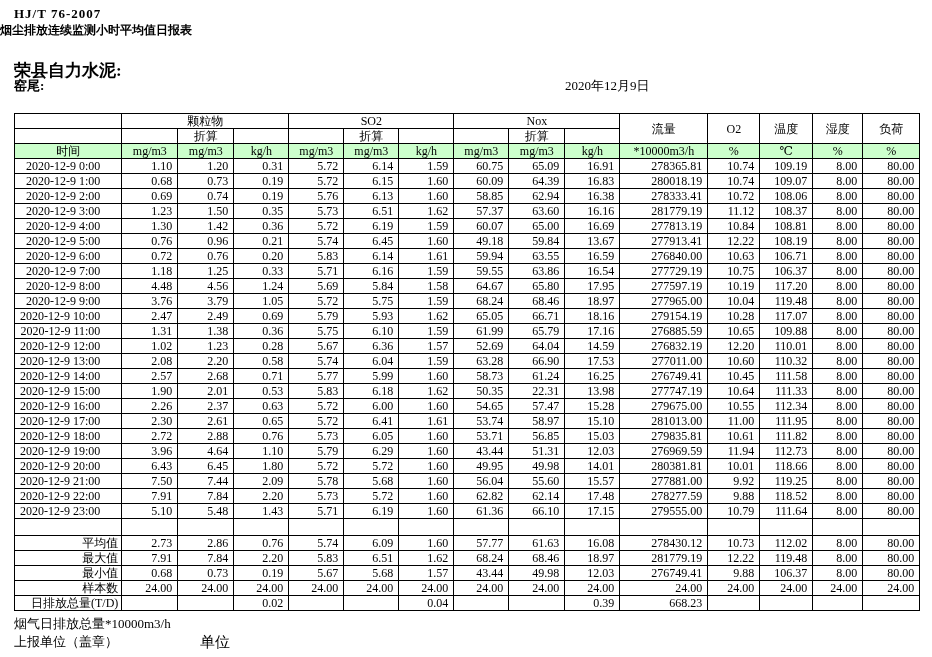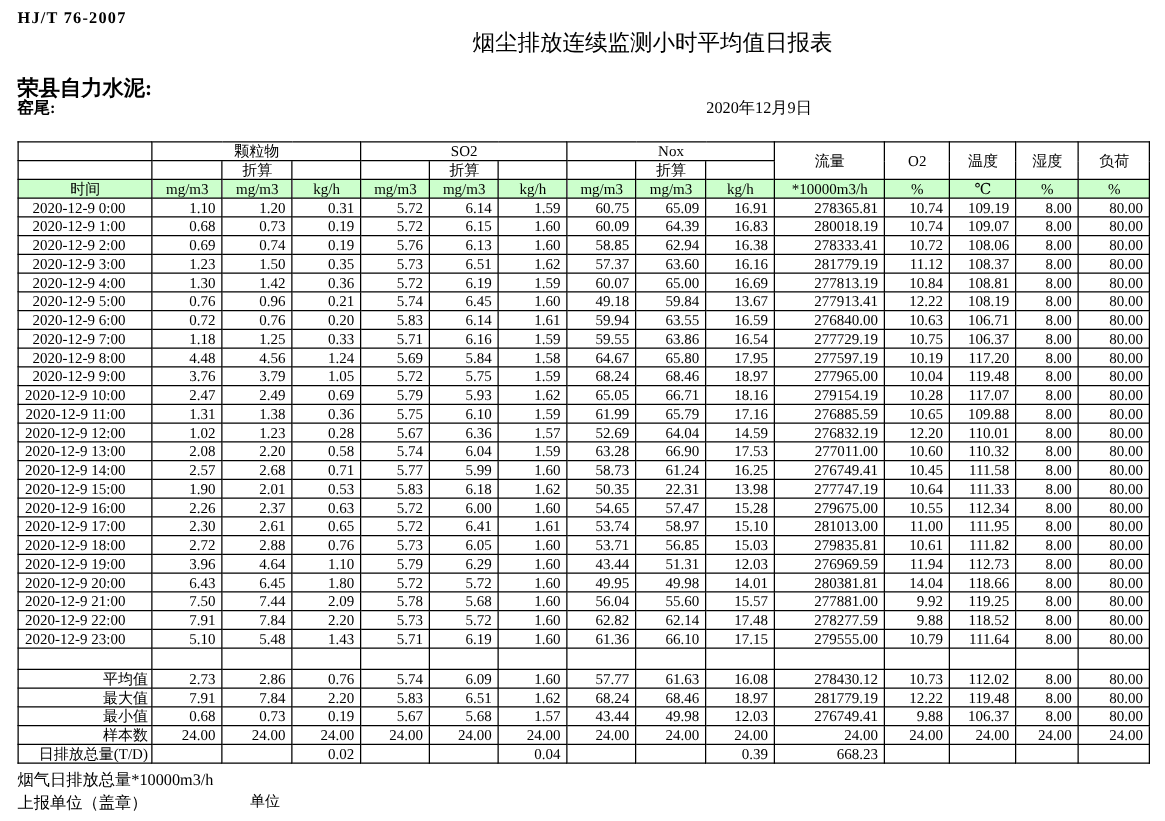--- a/index.html
+++ b/index.html
@@ -2,42 +2,42 @@
 <html><head>
 <meta charset="utf-8">
 <style>
   html,body{margin:0;padding:0;}
   body{
     width:932px;height:657px;background:#ffffff;color:#000;
     font-family:"Liberation Serif","DejaVu Serif",serif;
     position:relative;overflow:hidden;
   }
   .doc-code{position:absolute;left:14px;top:6px;font-size:13px;font-weight:bold;letter-spacing:1px;}
-  .title{position:absolute;left:0;top:22px;width:666px;text-align:right;font-size:18px;font-weight:normal;}
+  .title{position:absolute;left:0;top:22px;width:666px;text-align:left;font-size:12px;font-weight:bold;}
   .company{position:absolute;left:14px;top:59px;font-size:17px;font-weight:bold;}
   .station{position:absolute;left:14px;top:77px;font-size:13px;font-weight:bold;}
   .date{position:absolute;left:565px;top:77px;font-size:13px;}
   .report-table{
     position:absolute;left:14px;top:113px;
     border-collapse:collapse;table-layout:fixed;
   }
   .report-table th,.report-table td{
     border:1px solid #000;padding:0;margin:0;
     font-size:12px;font-weight:normal;line-height:14px;height:14px;
     overflow:hidden;white-space:nowrap;text-align:center;
   }
   .report-table thead tr.units th{background:#ccffcc;margin-left:48px;}
   .report-table td.t{text-align:right;padding-right:21px;}
   .report-table td.n{text-align:right;padding-right:5px;}
   .report-table tr.spacer td{height:16px;}
   .report-table td.sum-label{text-align:right;padding-right:3px;}
   .report-table td.sum-label.left{text-align:left;padding-left:16px;}
   .footer-note{position:absolute;left:14px;top:615px;font-size:13px;}
   .footer-stamp{position:absolute;left:14px;top:633px;font-size:13px;}
-  .footer-unit{position:absolute;left:200px;top:633px;font-size:12px;}
+  .footer-unit{position:absolute;left:200px;top:633px;font-size:15px;}
 </style>
 </head>
 <body>
 
 <div class="doc-code">HJ/T  76-2007</div>
 <div class="title">烟尘排放连续监测小时平均值日报表</div>
 <div class="company">荣县自力水泥:</div>
 <div class="station">窑尾:</div>
 <div class="date">2020年12月9日</div>
 
@@ -447,21 +447,21 @@
         <td class="n">6.43</td>
         <td class="n">6.45</td>
         <td class="n">1.80</td>
         <td class="n">5.72</td>
         <td class="n">5.72</td>
         <td class="n">1.60</td>
         <td class="n">49.95</td>
         <td class="n">49.98</td>
         <td class="n">14.01</td>
         <td class="n">280381.81</td>
-        <td class="n">14.04</td>
+        <td class="n">10.01</td>
         <td class="n">118.66</td>
         <td class="n">8.00</td>
         <td class="n">80.00</td>
       </tr>
       <tr>
         <td class="t">2020-12-9 21:00</td>
         <td class="n">7.50</td>
         <td class="n">7.44</td>
         <td class="n">2.09</td>
         <td class="n">5.78</td>

